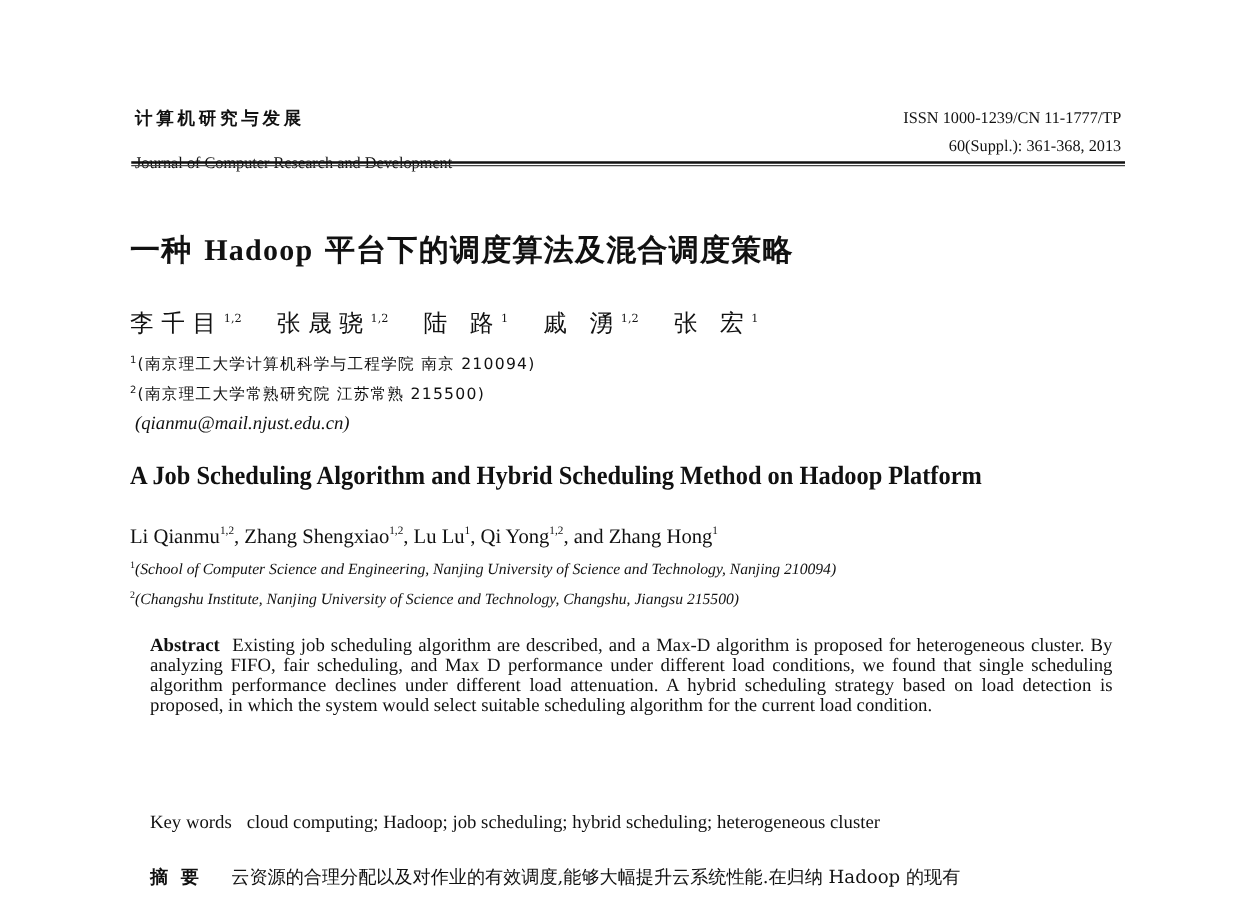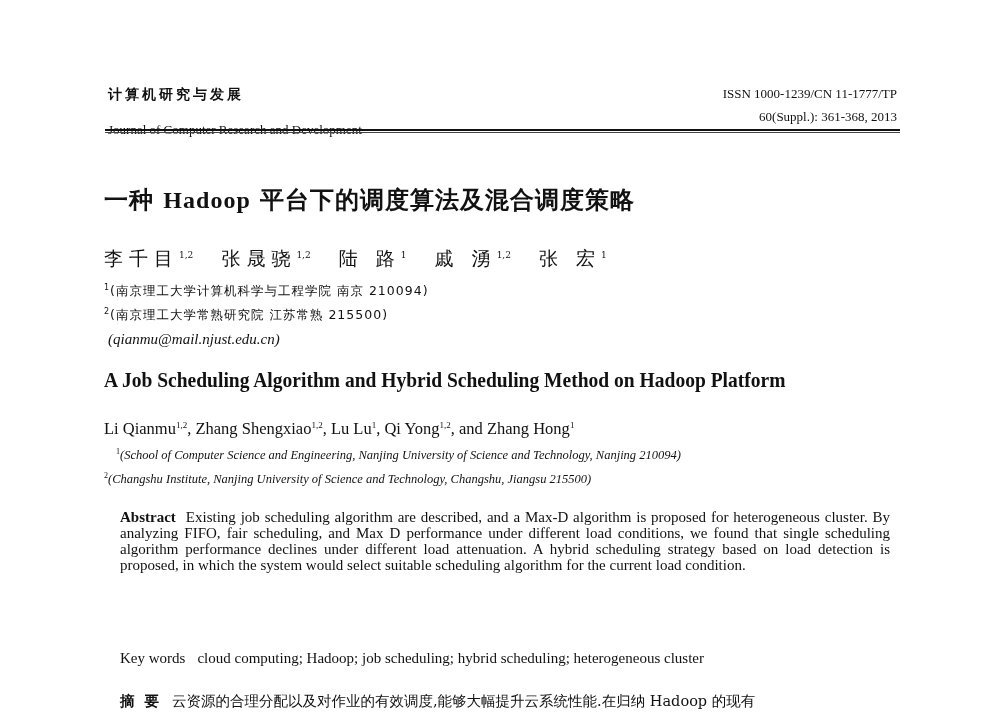--- a/index.html
+++ b/index.html
@@ -27,21 +27,21 @@
   .authors-en { left: 104px; top: 419px; font-size: 16.5px; }
   .authors-en sup { font-size: 9px; }
   .aff-en { left: 104px; font-size: 12.5px; font-style: italic; }
   .aff-en sup { font-size: 8px; font-style: normal; }
   .abstract { left: 120px; top: 509px; width: 770px; font-size: 15px; line-height: 16px;
               white-space: normal; text-align: justify; }
   .abstract .lbl { font-weight: bold; margin-right: 10px; }
   .keywords { left: 120px; top: 650px; font-size: 15px; }
   .keywords .lbl { font-weight: normal; margin-right: 12px; }
   .abstract-cn { left: 120px; top: 692px; font-size: 14.5px; font-family: "DejaVu Serif", serif; }
-  .abstract-cn .lbl { font-weight: bold; letter-spacing: 10px; margin-right: 3px;
+  .abstract-cn .lbl { font-weight: bold; letter-spacing: 10px; margin-right: 16px;
                       font-family: Liberation Mono, monospace; }
 </style>
 </head>
 <body>
 
 <div class="abs hdr-cn">计算机研究与发展</div>
 <div class="abs hdr-en">Journal of Computer Research and Development</div>
 <div class="abs hdr-issn">ISSN 1000-1239/CN 11-1777/TP</div>
 <div class="abs hdr-vol">60(Suppl.): 361-368, 2013</div>
 <div class="abs hdr-rule"></div>
@@ -58,20 +58,20 @@
 </div>
 
 <div class="abs aff-cn" style="top:283px;"><sup>1</sup><span>(南京理工大学计算机科学与工程学院  南京  210094)</span></div>
 <div class="abs aff-cn" style="top:307px;"><sup>2</sup><span>(南京理工大学常熟研究院  江苏常熟  215500)</span></div>
 <div class="abs email">(qianmu@mail.njust.edu.cn)</div>
 
 <div class="abs title-en">A Job Scheduling Algorithm and Hybrid Scheduling Method on Hadoop Platform</div>
 
 <div class="abs authors-en"><span>Li Qianmu</span><sup>1,2</sup><span>, </span><span>Zhang Shengxiao</span><sup>1,2</sup><span>, </span><span>Lu Lu</span><sup>1</sup><span>, </span><span>Qi Yong</span><sup>1,2</sup><span>, and </span><span>Zhang Hong</span><sup>1</sup></div>
 
-<div class="abs aff-en" style="top:447px;margin-left:12px;"><sup>1</sup><span>(School of Computer Science and Engineering, Nanjing University of Science and Technology, Nanjing 210094)</span></div>
+<div class="abs aff-en" style="top:447px;"><sup>1</sup><span>(School of Computer Science and Engineering, Nanjing University of Science and Technology, Nanjing 210094)</span></div>
 <div class="abs aff-en" style="top:471px;"><sup>2</sup><span>(Changshu Institute, Nanjing University of Science and Technology, Changshu, Jiangsu 215500)</span></div>
 
 <div class="abs abstract"><span class="lbl">Abstract</span><span>Existing job scheduling algorithm are described, and a Max-D algorithm is proposed for heterogeneous cluster. By analyzing FIFO, fair scheduling, and Max D performance under different load conditions, we found that single scheduling algorithm performance declines under different load attenuation. A hybrid scheduling strategy based on load detection is proposed, in which the system would select suitable scheduling algorithm for the current load condition.</span></div>
 
 <div class="abs keywords"><span class="lbl">Key words</span><span>cloud computing; Hadoop; job scheduling; hybrid scheduling; heterogeneous cluster</span></div>
 
 <div class="abs abstract-cn"><span class="lbl">摘要</span><span>云资源的合理分配以及对作业的有效调度,能够大幅提升云系统性能.在归纳 Hadoop 的现有</span></div>
 
 </body></html>

